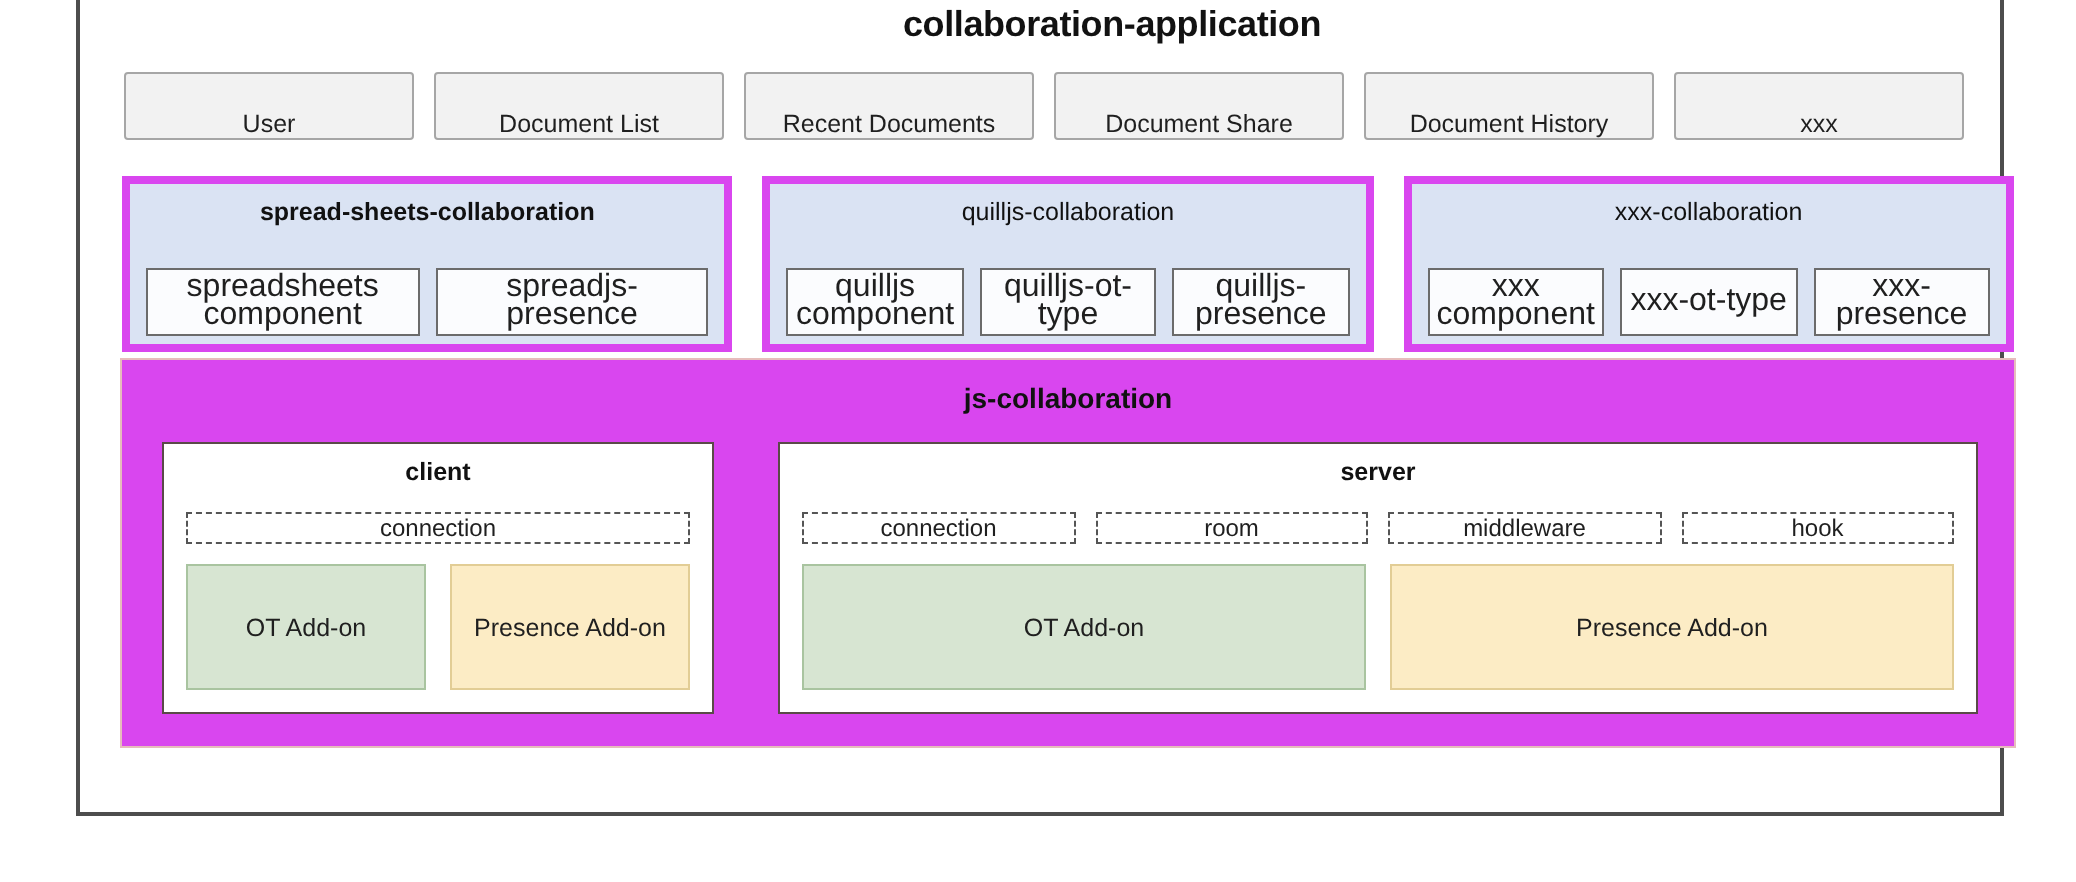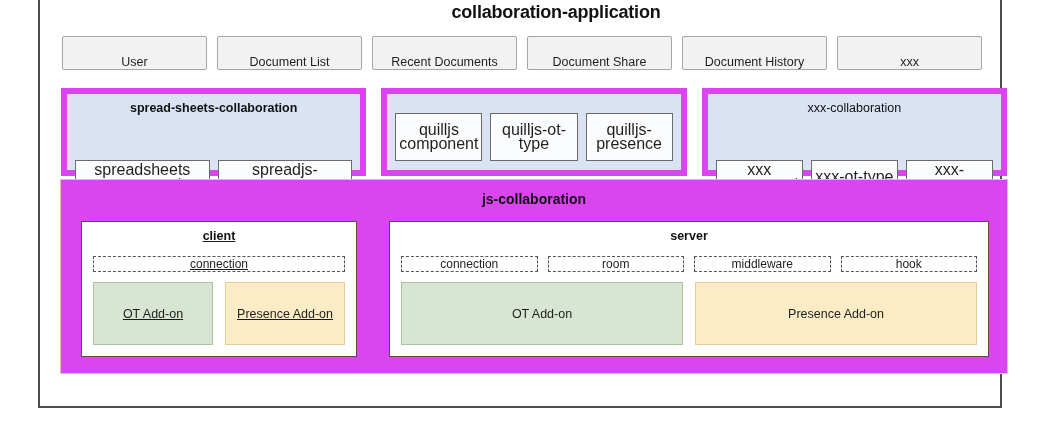--- a/index.html
+++ b/index.html
@@ -69,26 +69,25 @@
     left: 21px;
     top: 100px;
     width: 946px;
     height: 88px;
     display: flex;
     gap: 15px;
   }
   .collab-panel {
     flex: 1 1 0;
     background: #dae3f3;
-    border: 6px solid #d946ef;
+    border: 4px solid #d946ef;
     box-sizing: border-box;
     padding: 7px 8px 9px 8px;
     display: flex;
     flex-direction: column;
-    gap: 24px;
   }
   .collab-panel-title {
     text-align: center;
     font-size: 12.5px;
     color: #111111;
     margin-bottom: 8px;
     line-height: 15px;
   }
   .collab-panel-title.is-bold { font-weight: bold; }
   .collab-children {
@@ -141,21 +140,21 @@
     gap: 32px;
   }
   .tier-box {
     background: #ffffff;
     border: 1px solid #5a4a48;
     box-sizing: border-box;
     padding: 7px 11px 11px 11px;
     display: flex;
     flex-direction: column;
   }
-  #tier-client { width: 276px; text-decoration: underline; }
+  #tier-client { width: 276px; }
   #tier-server { flex: 1 1 auto; }
   .tier-title {
     text-align: center;
     font-size: 12.5px;
     font-weight: bold;
     color: #111111;
     margin-bottom: 7px;
   }
   .tier-modules {
     display: flex;
@@ -233,20 +232,21 @@
       <div class="collab-panel-title is-bold">spread-sheets-collaboration</div>
       <div class="collab-children">
         <div class="collab-child">spreadsheets
 component</div>
         <div class="collab-child">spreadjs-
 presence</div>
       </div>
     </div>
 
     <div class="collab-panel">
+      <div class="collab-panel-title">quilljs-collaboration</div>
       <div class="collab-children">
         <div class="collab-child">quilljs
 component</div>
         <div class="collab-child">quilljs-ot-type</div>
         <div class="collab-child">quilljs-
 presence</div>
       </div>
     </div>
 
     <div class="collab-panel">

